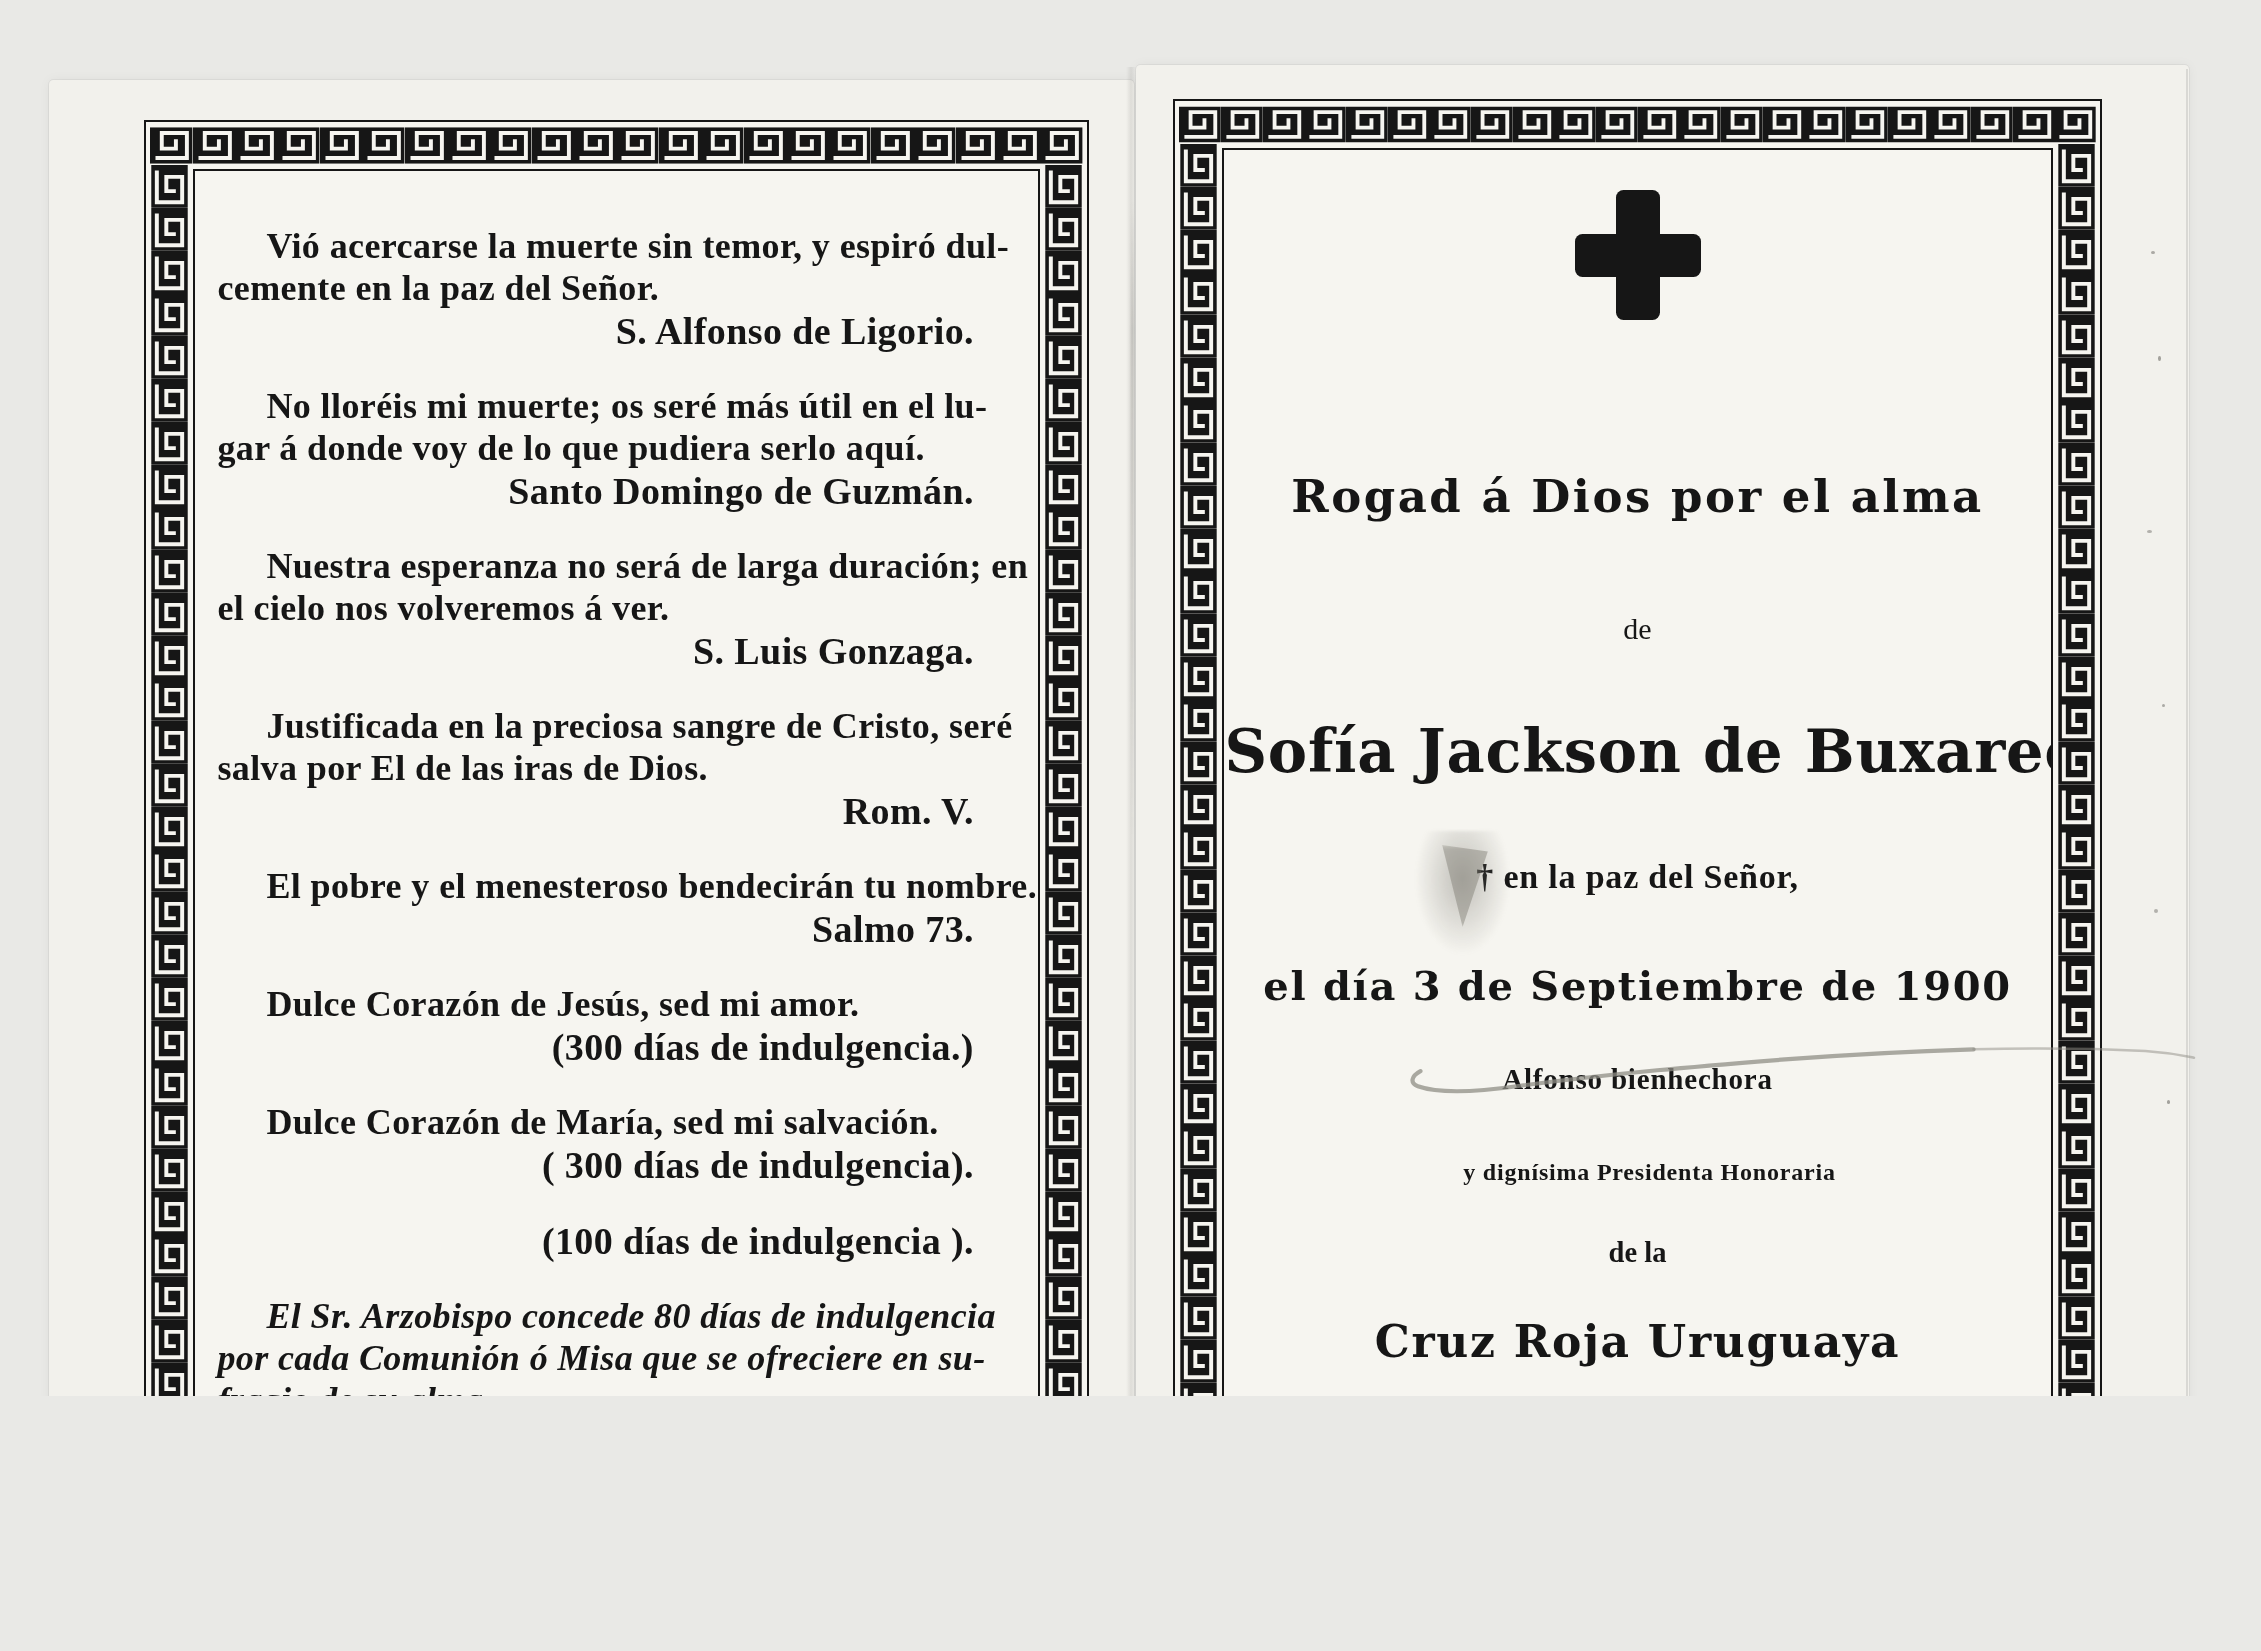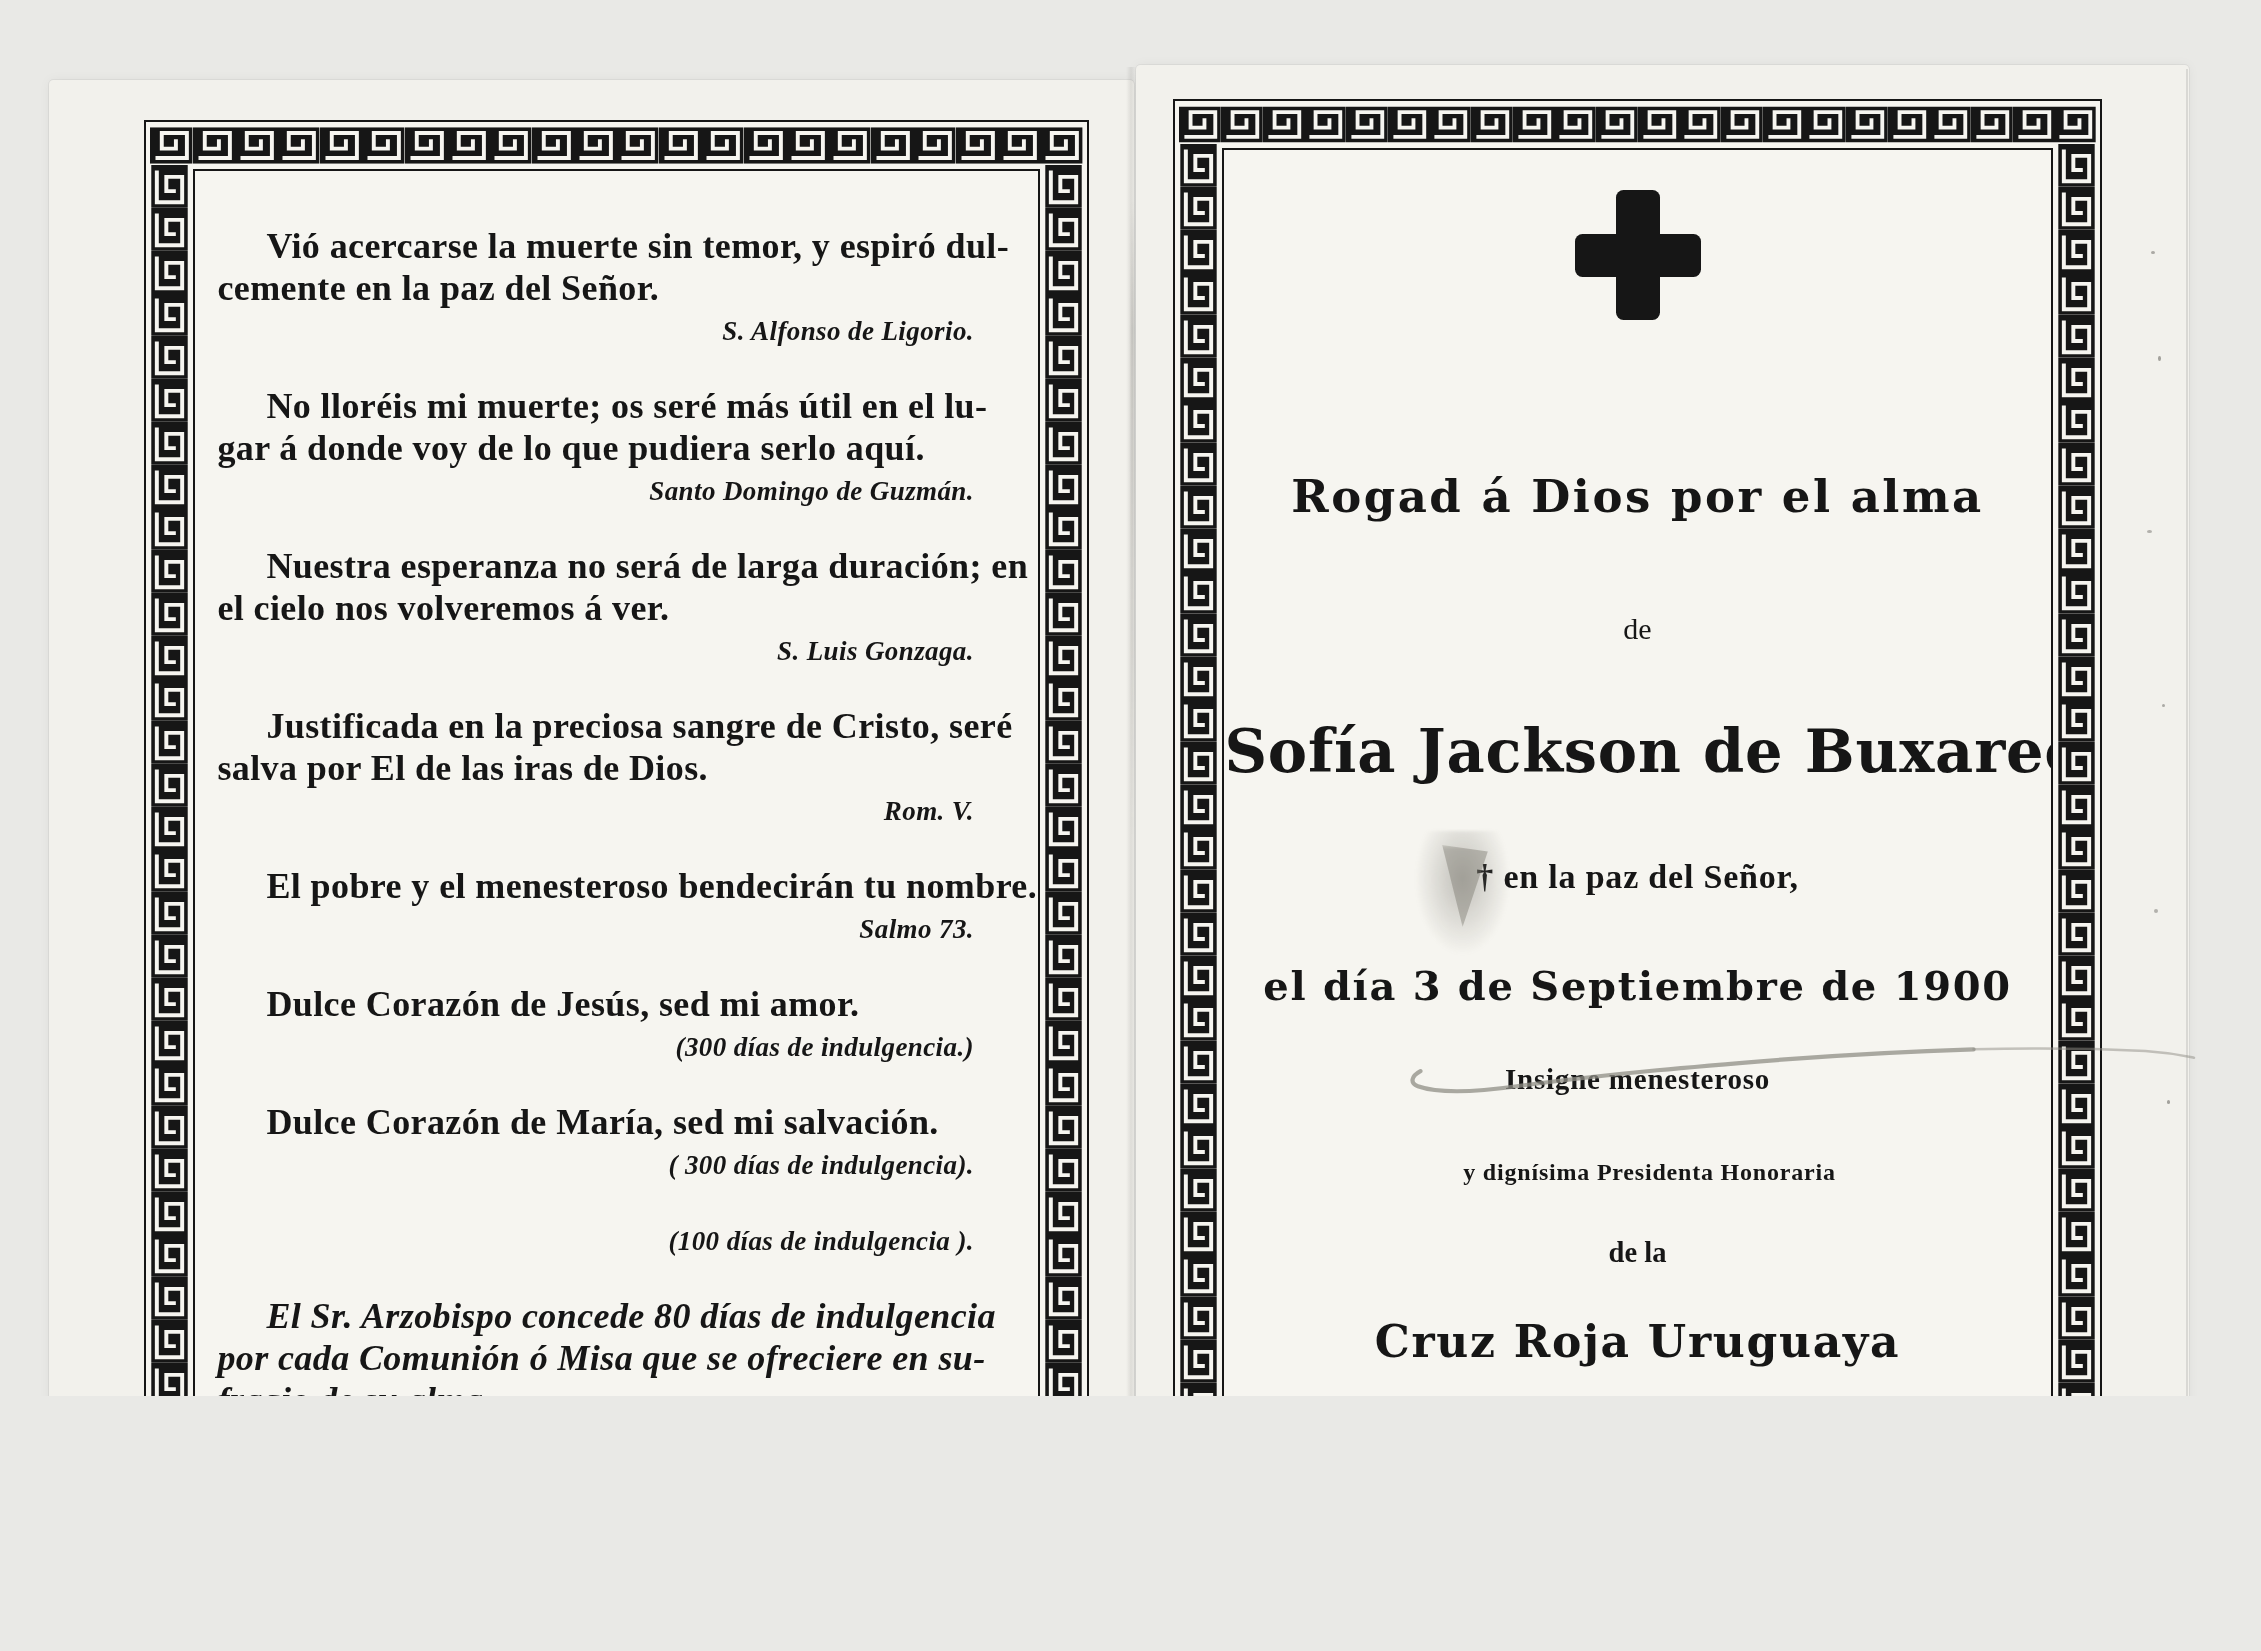--- a/index.html
+++ b/index.html
@@ -43,21 +43,21 @@
   }
 
   
   .lp-text{padding:54px 11.7px 0 22px;}
   .qline{
     font-size:36px;line-height:42px;font-weight:bold;white-space:nowrap;
     letter-spacing:0.4px;
   }
   .indent{text-indent:49px;}
   .attr{
-    font-size:27px;line-height:44px;font-weight:bold;font-style:italic;
+    font-size:38px;line-height:44px;font-weight:bold;
     text-align:right;padding-right:52px;white-space:nowrap;letter-spacing:0.4px;
   }
   .quote{margin:0 0 32px 0;}
   .closing{margin-top:8px;}
   .cline{
     font-size:36px;line-height:42px;font-weight:bold;font-style:italic;
     white-space:nowrap;letter-spacing:0.4px;
   }
 
   
@@ -1158,21 +1158,21 @@
           <div class="cross">
             <div class="bar-v"></div>
             <div class="bar-h"></div>
           </div>
 
           <div class="display rp-invocation">Rogad á Dios por el alma</div>
           <div class="rp-de">de</div>
           <div class="display rp-name">Sofía Jackson de Buxareo</div>
           <div class="rp-death">† en la paz del Señor,</div>
           <div class="display rp-date">el día 3 de Septiembre de 1900</div>
-          <div class="rp-hon1">Insigne menesteroso</div>
+          <div class="rp-hon1">Alfonso bienhechora</div>
           <div class="rp-hon2">y dignísima Presidenta Honoraria</div>
           <div class="rp-dela">de la</div>
           <div class="display rp-org">Cruz Roja Uruguaya</div>
 
         </div>
       </div>
       <div class="gk-v">
           <svg width="39" height="45" viewBox="0 0 46 54">
             <g transform="translate(46,0) rotate(90)">
               <rect x="0" y="0" width="54" height="46" fill="#161616"></rect>

